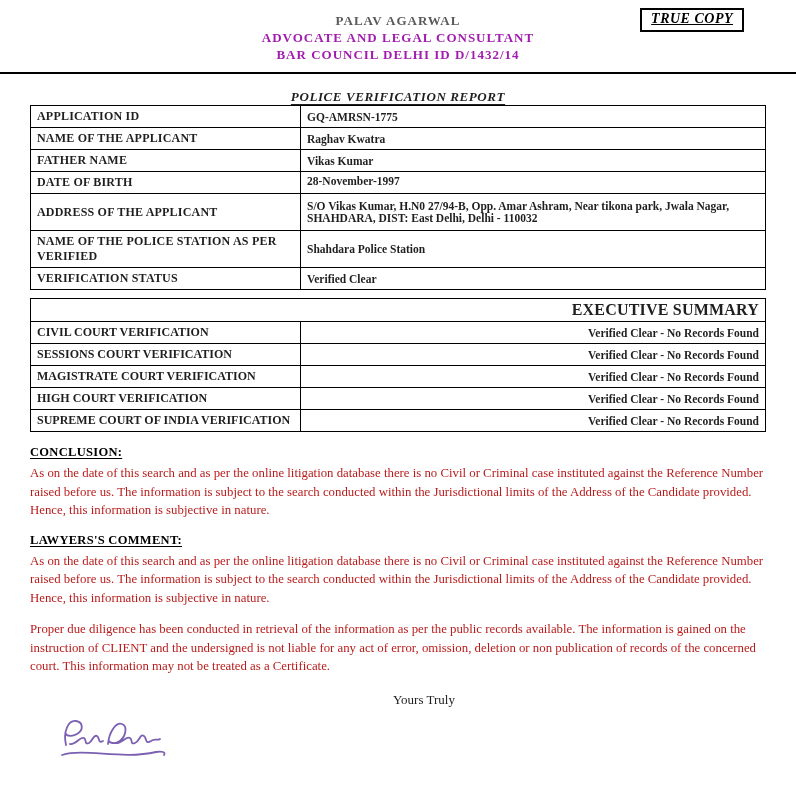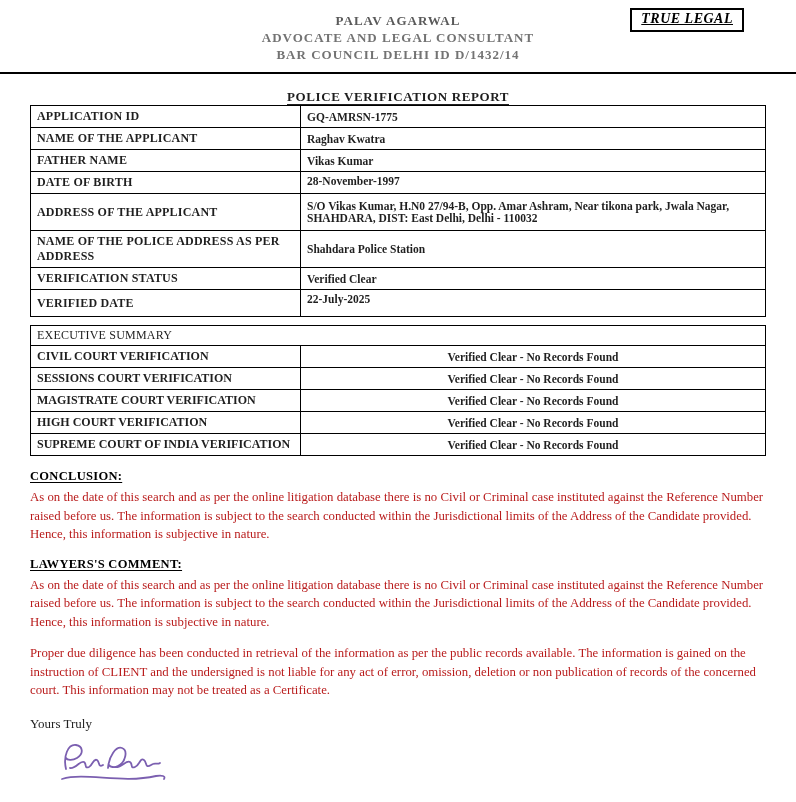--- a/index.html
+++ b/index.html
@@ -9,82 +9,82 @@
     font-family: "Liberation Serif", serif;
     color: #1f1f1f;
     position: relative;
     overflow: hidden;
   }
   .page { width: 796px; height: 604px; position: relative; border-radius: 31px; }
 
   
   .letterhead { position: relative; padding-top: 12px; text-align: center; }
   .lh-name { font-size: 13px; font-weight: bold; letter-spacing: 1px; color: #5a5a5a; line-height: 17px; }
-  .lh-sub  { font-size: 13px; font-weight: bold; letter-spacing: 1px; color: #737373; line-height: 17px; }
+  .lh-sub  { font-size: 13px; font-weight: bold; letter-spacing: 1px; color: #a21caf; line-height: 17px; }
   .stamp {
     position: absolute; top: 8px; right: 52px;
     border: 2px solid #000;
     padding: 1px 9px 3px 9px;
     font-size: 14px; font-weight: bold; font-style: italic;
     text-decoration: underline;
     color: #000; background: #fff;
     letter-spacing: 0.5px;
   }
   .rule { border: none; border-top: 2.5px solid #000; margin: 9px 0 0 0; width: 796px; }
 
   .content { padding: 0 30px; }
 
-  .report-title-wrap { text-align: center; margin-top: 13px; }
+  .report-title-wrap { text-align: center; margin-top: 13px; font-style: italic; }
   .report-title {
     font-size: 13px; font-weight: bold; letter-spacing: 0.6px;
     text-decoration: underline; text-underline-offset: 3px;
   }
 
   
   table { border-collapse: collapse; width: 100%; }
   .details { }
   .details td, .summary td, .summary th { border: 1px solid #000; padding: 3px 6px; vertical-align: middle; }
   .details .lbl { width: 270px; font-weight: bold; font-size: 12px; letter-spacing: 0.2px; }
   .details .val { font-weight: bold; font-size: 11.5px; }
   .details tr.val-normal .val { font-weight: bold; vertical-align: top; }
   .details tr { height: 22px; }
   .details tr.tall { height: 37px; }
   .details tr.tall2 { height: 35px; }
   .details tr.tall3 { height: 27px; }
 
   .summary { margin-top: 8px; }
-  .summary th { font-size: 12px; font-weight: normal; text-align: left; padding: 2px 6px; letter-spacing: 0.2px; }
+  .summary th { font-size: 16px; font-weight: bold; text-align: right; padding: 2px 6px; letter-spacing: 0.2px; }
   .summary .lbl { width: 270px; font-weight: bold; font-size: 12px; }
-  .summary .val { font-weight: bold; font-size: 11.5px; text-align: center; }
+  .summary .val { font-weight: bold; font-size: 11.5px; text-align: right; }
   .summary tr { height: 20px; }
 
   
   .section { margin-top: 13px; }
   .sec-heading {
     font-size: 12.5px; font-weight: bold; letter-spacing: 0.3px;
     text-decoration: underline; text-underline-offset: 2px;
     color: #000000;
   }
   .section p { margin: 4px 0 0 0; font-size: 12.8px; line-height: 18.5px; color: #b91c1c; }
 
   
   .closing { margin-top: 16px; }
-  .yours-truly { font-size: 13px; color: #222; }
+  .yours-truly { margin-left: 52px; font-size: 13px; color: #222; text-align: center; }
   .signature-wrap { margin: 6px 0 0 26px; height: 52px; }
 </style>
 </head>
 <body>
 
 <div class="page">
 
   <div class="letterhead">
     <div class="lh-name">PALAV AGARWAL</div>
     <div class="lh-sub">ADVOCATE AND LEGAL CONSULTANT</div>
     <div class="lh-sub">BAR COUNCIL DELHI ID D/1432/14</div>
-    <div class="stamp">TRUE LEGAL</div>
+    <div class="stamp">TRUE COPY</div>
   </div>
 
   <hr class="rule">
 
   <div class="content">
 
     <div class="report-title-wrap">
       <span class="report-title">POLICE VERIFICATION REPORT</span>
     </div>
 
@@ -104,30 +104,26 @@
         </tr>
         <tr class="val-normal">
           <td class="lbl">DATE OF BIRTH</td>
           <td class="val">28-November-1997</td>
         </tr>
         <tr class="tall">
           <td class="lbl">ADDRESS OF THE APPLICANT</td>
           <td class="val">S/O Vikas Kumar, H.N0 27/94-B, Opp. Amar Ashram, Near tikona park, Jwala Nagar, SHAHDARA, DIST: East Delhi, Delhi - 110032</td>
         </tr>
         <tr class="tall2">
-          <td class="lbl">NAME OF THE POLICE ADDRESS AS PER ADDRESS</td>
+          <td class="lbl">NAME OF THE POLICE STATION AS PER VERIFIED</td>
           <td class="val">Shahdara Police Station</td>
         </tr>
         <tr>
           <td class="lbl">VERIFICATION STATUS</td>
           <td class="val">Verified Clear</td>
-        </tr>
-        <tr class="val-normal tall3">
-          <td class="lbl">VERIFIED DATE</td>
-          <td class="val">22-July-2025</td>
         </tr>
       </tbody>
     </table>
 
     <table class="summary">
       <tbody>
         <tr>
           <th colspan="2">EXECUTIVE SUMMARY</th>
         </tr>
         <tr>

